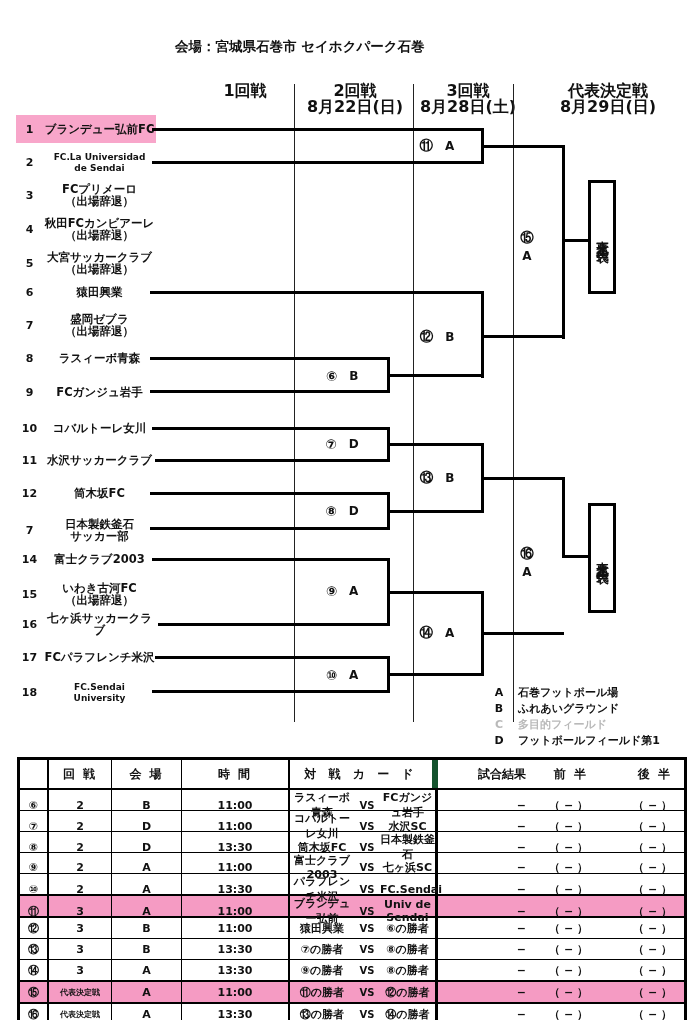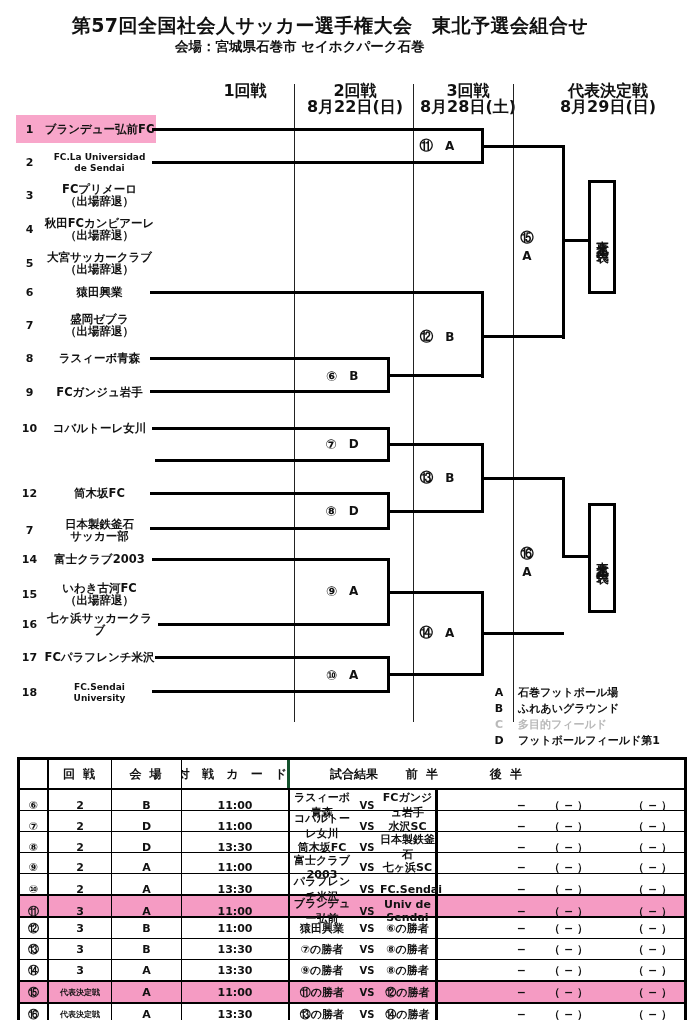--- a/index.html
+++ b/index.html
@@ -47,38 +47,37 @@
             border:3px solid #000; background:#fff; }
   .trow { display:grid; grid-template-columns:29px 63px 70px 108px 148px 1fr;
           height:20px; border-top:1px solid #000; font-size:11px; }
   .trow.head { height:28px; border-top:none; font-size:12px; }
   .trow.thick { border-top:2.5px solid #000; }
   .trow.pink  { background:#F59BC3; border-top:2.5px solid #000; border-bottom:2.5px solid #000; }
   .trow.pink + .trow { border-top:none; }
   .cell { display:flex; align-items:center; justify-content:center; height:100%;
           border-right:1px solid #000; overflow:hidden; white-space:nowrap; }
   .cell.b2 { border-right:2px solid #000; }
-  .cell.b3 { border-right:3px solid #14532d; }
+  .cell.b3 { border-right:6px solid #14532d; }
   .cell.small-round { font-size:8px; }
   .cardcell { display:grid; grid-template-columns:64px 26px 1fr; height:100%;
               border-right:3px solid #000; align-items:center; }
   .cardcell span { text-align:center; }
   .cardcell .vs { font-size:10px; }
   .rescell { display:grid; grid-template-columns:88px 62px 84px; height:100%; align-items:center; }
   .rescell span { text-align:right; }
   .lsp2 { letter-spacing:2px; }
   .lsp4 { letter-spacing:4px; }
   .tnm2:empty { display:none; }
 </style>
 </head>
 <body>
 
 <div class="page">
 
-  <div class="title">第57回全国社会人サッカー選手権大会　東北予選会組合せ</div>
   <div class="venueline">会場：宮城県石巻市 セイホクパーク石巻</div>
 
   <div class="round" style="left:245px">
       <div>1回戦</div>
     </div>
   <div class="round" style="left:355px">
       <div>2回戦</div>
       <div>8月22日(日)</div>
     </div>
   <div class="round" style="left:468px">
@@ -128,20 +127,24 @@
       <span class="tno">8</span>
       <span class="tnm"><span>ラスィーボ青森</span></span>
     </div>
   <div class="team" style="top:380px;height:24px">
       <span class="tno">9</span>
       <span class="tnm"><span>FCガンジュ岩手</span></span>
     </div>
   <div class="team" style="top:416px;height:24px">
       <span class="tno">10</span>
       <span class="tnm"><span>コバルトーレ女川</span></span>
+    </div>
+  <div class="team" style="top:448px;height:24px">
+      <span class="tno">11</span>
+      <span class="tnm"><span>水沢サッカークラブ</span></span>
     </div>
   <div class="team" style="top:481px;height:24px">
       <span class="tno">12</span>
       <span class="tnm"><span>筒木坂FC</span></span>
     </div>
   <div class="team" style="top:517px;height:26px">
       <span class="tno">7</span>
       <span class="tnm"><span>日本製鉄釜石</span><br><span class="tnm2">サッカー部</span></span>
     </div>
   <div class="team" style="top:547px;height:24px">
@@ -266,20 +269,21 @@
   <div class="leg" style="top:732px">
       <span class="lc">D</span>
       <span>フットボールフィールド第1</span>
     </div>
 
   <div class="mtable">
     <div class="trow head">
       <span class="cell b2"></span>
       <span class="cell lsp2">回 戦</span>
       <span class="cell lsp2">会 場</span>
+      <span class="cell b2 lsp2">時 間</span>
       <span class="cell b3 lsp4">対 戦 カ ー ド</span>
       <span class="rescell">
           <span>試合結果</span>
           <span class="lsp2">前 半</span>
           <span class="lsp2">後 半</span>
         </span>
     </div>
 
     <div class="trow thick">
       <span class="cell b2 cn">⑥</span>

